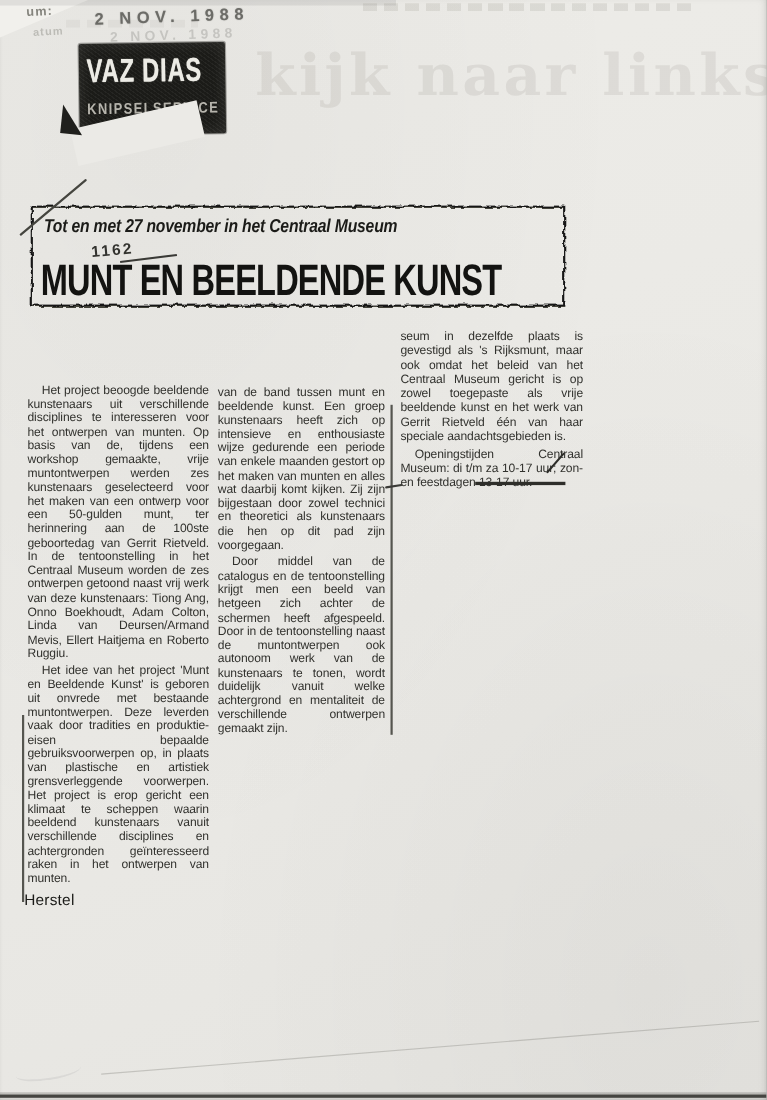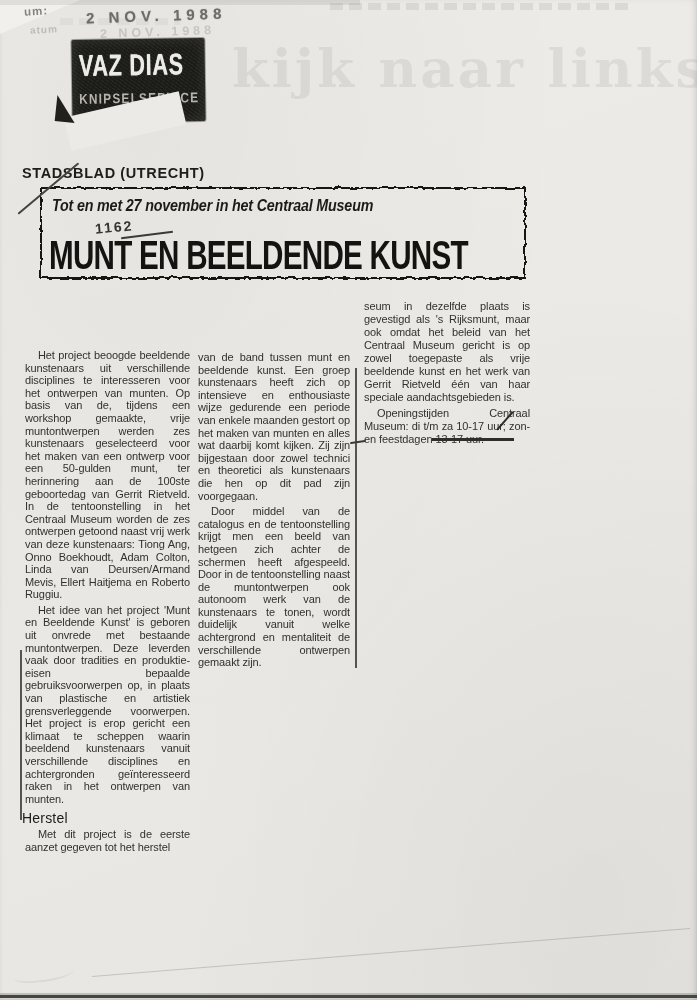--- a/index.html
+++ b/index.html
@@ -50,21 +50,21 @@
     transform:rotate(-13deg);}
   .logo-flap{position:absolute;left:56px;top:96px;width:0;height:0;
     border-bottom:26px solid #20201d;border-right:20px solid transparent;transform:rotate(6deg);}
 
   .address{position:absolute;left:71px;top:123px;font-size:12.5px;line-height:15.5px;
     color:#4b4b46;letter-spacing:.3px;}
   .publication{position:absolute;left:22px;top:165px;font-size:14.5px;font-weight:bold;
     color:#1d1d1a;letter-spacing:.6px;}
 
   
-  .headline-box{position:absolute;left:39px;top:186px;width:486px;height:92px;}
+  .headline-box{position:absolute;left:27px;top:186px;width:486px;height:92px;}
   .box-border{position:absolute;inset:0;border:2.4px solid #161614;filter:url(#wavy);}
   .kicker{position:absolute;left:13px;top:10px;font-size:17px;font-weight:bold;font-style:italic;
     color:#1b1b18;transform:scaleX(.84);transform-origin:left;white-space:nowrap;letter-spacing:-.2px;}
   .clip-number{position:absolute;left:56px;top:33px;font-size:14px;font-weight:bold;
     color:#33332f;transform:rotate(-5deg);letter-spacing:2px;}
   .clip-number-tail{position:absolute;left:82px;top:48px;width:52px;height:1.6px;background:#3a3a36;
     transform:rotate(-7deg);}
   .headline-title{position:absolute;left:10px;top:47px;font-size:40px;font-weight:bold;
     color:#131311;letter-spacing:-1px;transform:scaleX(.74);transform-origin:left;white-space:nowrap;}
   .pen-line{position:absolute;left:18px;top:213px;width:79px;height:1.6px;background:#45453f;
@@ -125,37 +125,35 @@
   <div class="stamp-date-echo">2 NOV. 1988</div>
 
   <div class="logo-box">
     <div class="logo-name">VAZ DIAS</div>
     <div class="logo-service">KNIPSELSERVICE</div>
   </div>
   <div class="logo-tear"></div>
   <div class="logo-flap"></div>
 
 
-  <div class="publication">STADSBLAD (UTRECHT)</div>
 
   <div class="headline-box">
     <div class="box-border"></div>
     <div class="kicker">Tot en met 27 november in het Centraal Museum</div>
     <div class="clip-number">1162</div>
     <div class="clip-number-tail"></div>
     <div class="headline-title">MUNT EN BEELDENDE KUNST</div>
   </div>
   <div class="pen-line"></div>
 
 
   <div class="col col1">
     <p>Het project beoogde beeldende kunstenaars uit verschillende disciplines te interesseren voor het ontwerpen van munten. Op basis van de, tijdens een workshop gemaakte, vrije muntontwerpen werden zes kunstenaars geselecteerd voor het maken van een ontwerp voor een 50-gulden munt, ter herinnering aan de 100ste geboortedag van Gerrit Rietveld. In de tentoonstelling in het Centraal Museum worden de zes ontwerpen getoond naast vrij werk van deze kunstenaars: Tiong Ang, Onno Boekhoudt, Adam Colton, Linda van Deursen/Armand Mevis, Ellert Haitjema en Roberto Ruggiu.</p>
     <p>Het idee van het project 'Munt en Beeldende Kunst' is geboren uit onvrede met bestaande muntontwerpen. Deze leverden vaak door tradities en produktie-eisen bepaalde gebruiksvoorwerpen op, in plaats van plastische en artistiek grensverleggende voorwerpen. Het project is erop gericht een klimaat te scheppen waarin beeldend kunstenaars vanuit verschillende disciplines en achtergronden geïnteresseerd raken in het ontwerpen van munten.</p>
     <div class="subhead">Herstel</div>
-    <p>Met dit project is de eerste aanzet gegeven tot het herstel</p>
   </div>
 
   <div class="col col2">
     <p class="cont">van de band tussen munt en beeldende kunst. Een groep kunstenaars heeft zich op intensieve en enthousiaste wijze gedurende een periode van enkele maanden gestort op het maken van munten en alles wat daarbij komt kijken. Zij zijn bijgestaan door zowel technici en theoretici als kunstenaars die hen op dit pad zijn voorgegaan.</p>
     <p>Door middel van de catalogus en de tentoonstelling krijgt men een beeld van hetgeen zich achter de schermen heeft afgespeeld. Door in de tentoonstelling naast de muntontwerpen ook autonoom werk van de kunstenaars te tonen, wordt duidelijk vanuit welke achtergrond en mentaliteit de verschillende ontwerpen gemaakt zijn.</p>
   </div>
 
   <div class="col col3">
     <p class="cont">seum in dezelfde plaats is gevestigd als 's Rijksmunt, maar ook omdat het beleid van het Centraal Museum gericht is op zowel toegepaste als vrije beeldende kunst en het werk van Gerrit Rietveld één van haar speciale aandachtsgebieden is.</p>
     <p>Openingstijden Centraal Museum: di t/m za 10-17 uur; zon- en feestdagen 13-17 uur.</p>

